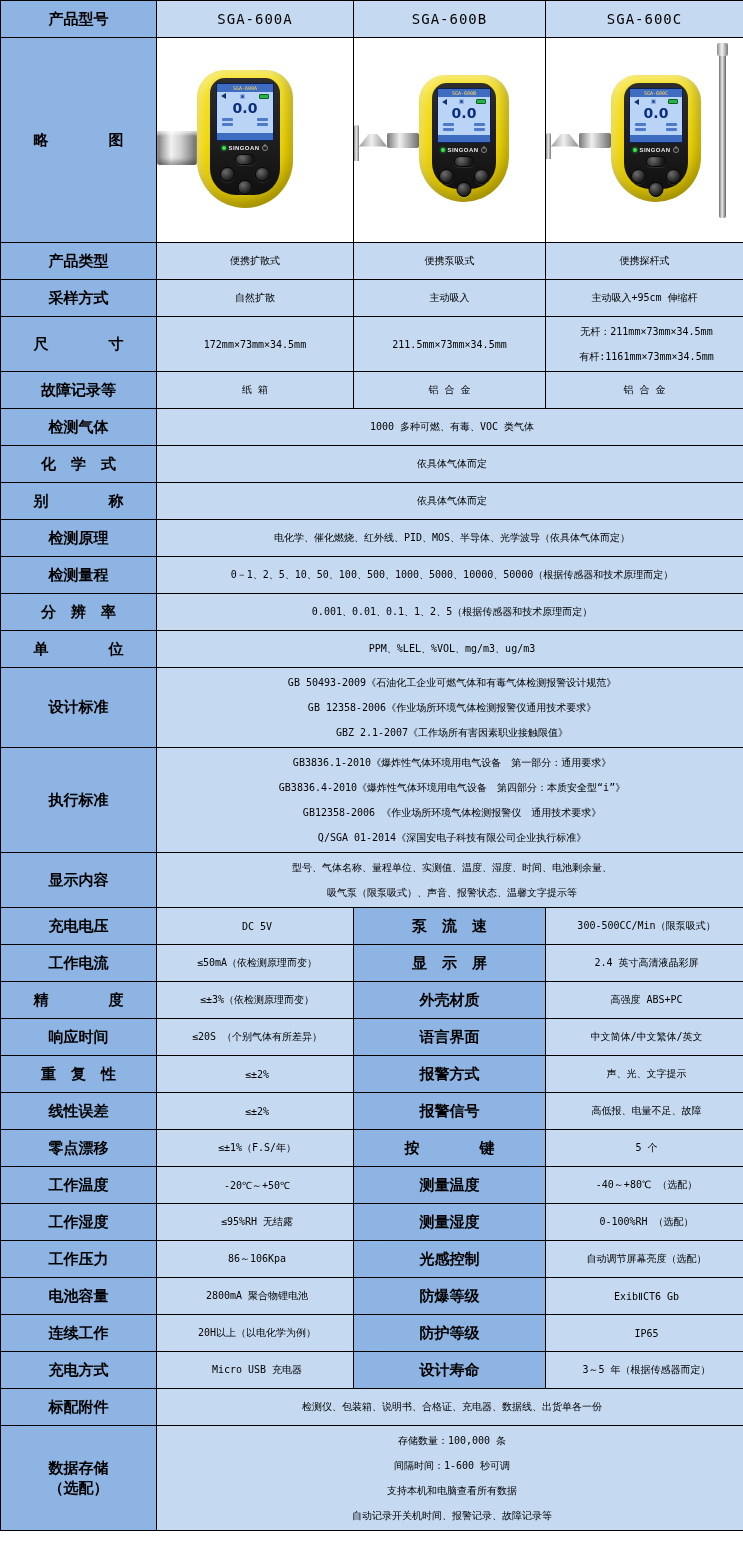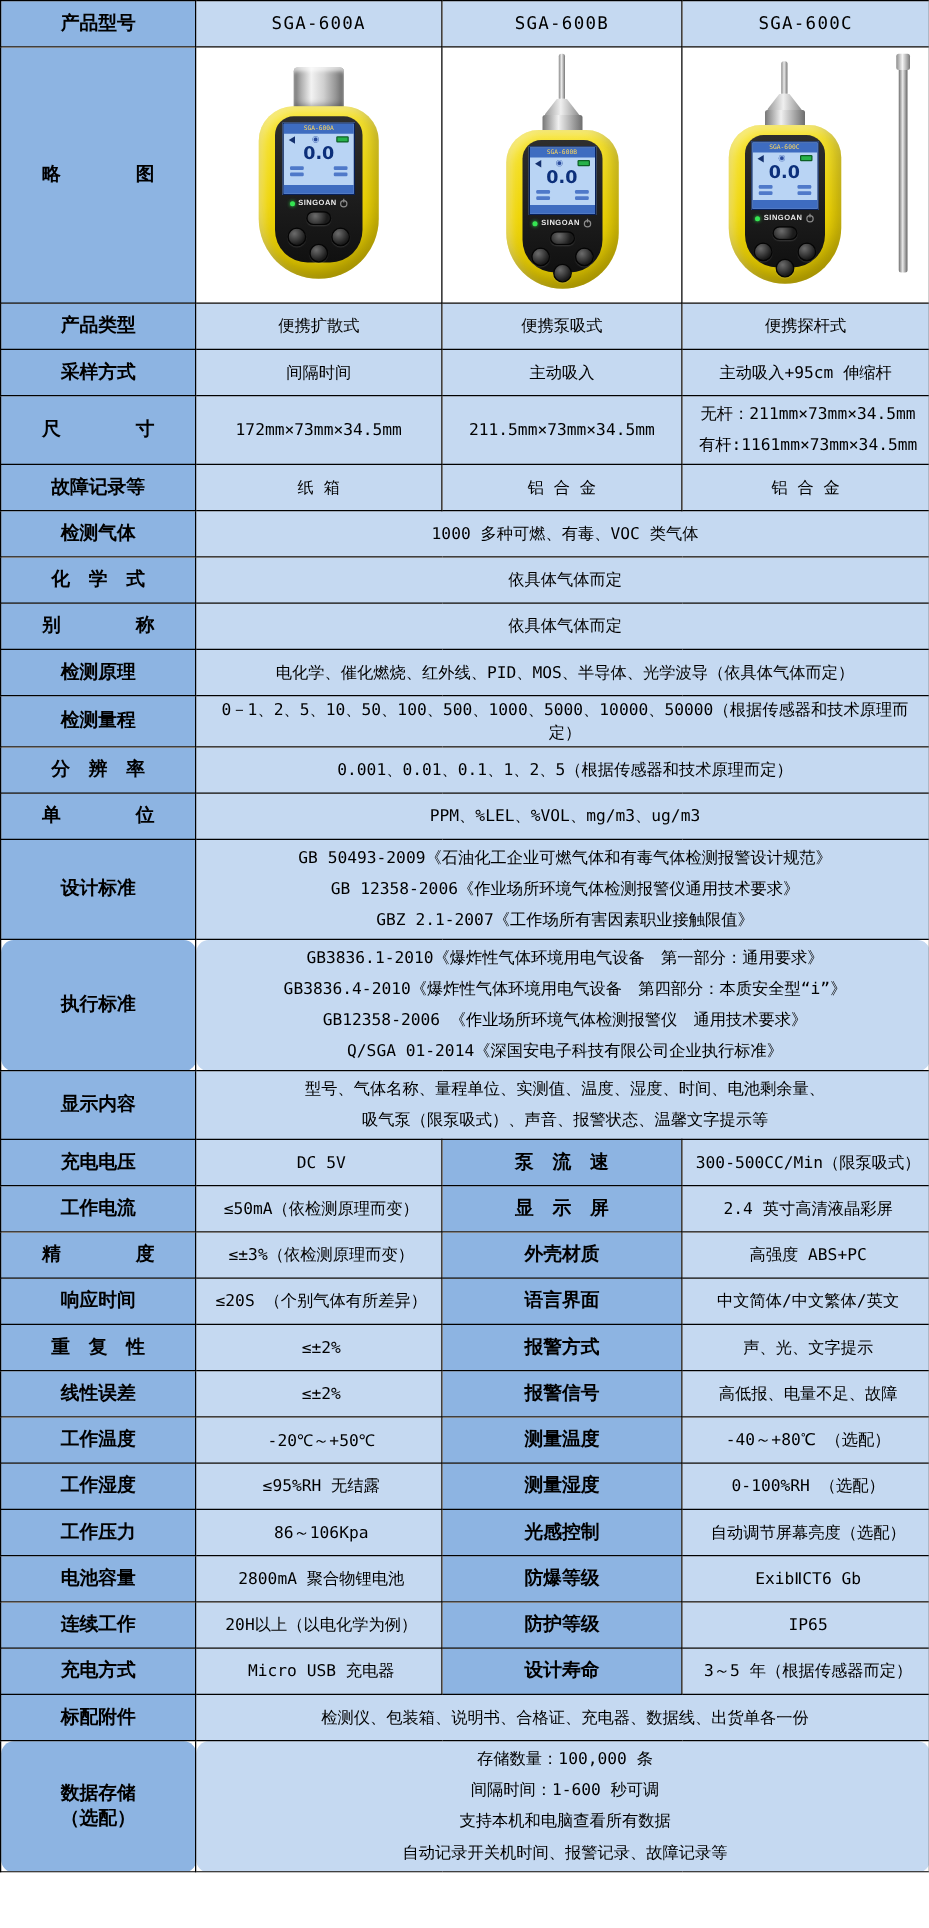--- a/index.html
+++ b/index.html
@@ -1,35 +1,35 @@
 <!DOCTYPE html>
 <html><head>
 <meta charset="utf-8">
 <style>
   html,body{margin:0;padding:0;background:#fff;}
   *{box-sizing:border-box;}
   body{width:743px;font-family:"Liberation Sans","DejaVu Sans",sans-serif;color:#000;}
   table.tbl{border-collapse:collapse;table-layout:fixed;width:743px;border:1px solid #000;}
   .tbl td{border:1px solid #000;height:37px;padding:2px 6px;overflow:hidden;vertical-align:middle;}
   td.lbl{background:#8DB4E2;font-weight:700;text-align:center;font-size:15px;padding:2px 2px;line-height:1.35;}
-  td.val{background:#C5D9F1;font-size:13px;font-family:"DejaVu Sans Mono","Liberation Mono",monospace;}
+  td.val{background:#C5D9F1;font-size:10px;font-family:"DejaVu Sans Mono","Liberation Mono",monospace;}
   td.val.c{text-align:center;}
   td.val.l{text-align:center;padding-left:10px;}
   td.model{font-size:14px;letter-spacing:1px;}
   tr.r-head td{height:37px;margin-top:15px;}
   tr.r-sketch td{height:198px;}
   td.img{background:#fff;padding:0;}
   tr.r-size td{height:55px;}
   tr.r-l2 td{height:51px;}
   tr.r-l3 td{height:77px;margin-left:40px;}
-  tr.r-l4 td{height:103px;border-radius:10px;}
+  tr.r-l4 td{height:103px;}
   .lines div{line-height:25px;white-space:nowrap;}
   td.val .ln{line-height:25px;}
   
-  .dev{position:relative;width:100%;height:204px;display:flex;flex-direction:column;align-items:center;}
+  .dev{position:relative;width:100%;height:204px;display:flex;flex-direction:row;align-items:center;}
   .v-c{padding-right:34px;}
   .cap{margin-top:16px;width:40px;height:34px;border-radius:3px;
        background:linear-gradient(90deg,#7e7e7e,#f2f2f2 35%,#cfcfcf 60%,#6f6f6f);
        box-shadow:inset 0 3px 3px rgba(255,255,255,.65),inset 0 -4px 5px rgba(0,0,0,.35);}
   .probe{width:5px;background:linear-gradient(90deg,#8a8a8a,#eaeaea 45%,#777);border-radius:2px 2px 0 0;}
   .v-b .probe{margin-top:5px;height:36px;}
   .v-c .probe{margin-top:11px;height:26px;}
   .cone{width:28px;height:13px;background:linear-gradient(90deg,#9a9a9a,#efefef 45%,#8a8a8a);
         clip-path:polygon(36% 0,64% 0,100% 100%,0% 100%);}
   .base{width:32px;height:15px;border-radius:2px;background:linear-gradient(90deg,#777,#f0f0f0 40%,#6d6d6d);}
@@ -214,21 +214,21 @@
   </tbody>
   <tbody id="sec-spec">
       <tr>
         <td class="lbl">产品类型</td>
         <td class="val c">便携扩散式</td>
         <td class="val c">便携泵吸式</td>
         <td class="val c">便携探杆式</td>
       </tr>
       <tr>
         <td class="lbl">采样方式</td>
-        <td class="val c">间隔时间</td>
+        <td class="val c">自然扩散</td>
         <td class="val c">主动吸入</td>
         <td class="val c">主动吸入+95cm 伸缩杆</td>
       </tr>
       <tr class="r-size">
         <td class="lbl">尺　　　　寸</td>
         <td class="val c">172mm×73mm×34.5mm</td>
         <td class="val c">211.5mm×73mm×34.5mm</td>
         <td class="val l lines">
           <div class="ln">无杆：211mm×73mm×34.5mm</div>
           <div class="ln">有杆:1161mm×73mm×34.5mm</div>
@@ -326,20 +326,26 @@
         <td class="lbl">报警方式</td>
         <td class="val l">声、光、文字提示</td>
       </tr>
       <tr>
         <td class="lbl">线性误差</td>
         <td class="val l">≤±2%</td>
         <td class="lbl">报警信号</td>
         <td class="val l">高低报、电量不足、故障</td>
       </tr>
       <tr>
+        <td class="lbl">零点漂移</td>
+        <td class="val l">≤±1%（F.S/年）</td>
+        <td class="lbl">按　　　　键</td>
+        <td class="val l">5 个</td>
+      </tr>
+      <tr>
         <td class="lbl">工作温度</td>
         <td class="val l">-20℃～+50℃</td>
         <td class="lbl">测量温度</td>
         <td class="val l">-40～+80℃ （选配）</td>
       </tr>
       <tr>
         <td class="lbl">工作湿度</td>
         <td class="val l">≤95%RH 无结露</td>
         <td class="lbl">测量湿度</td>
         <td class="val l">0-100%RH （选配）</td>

